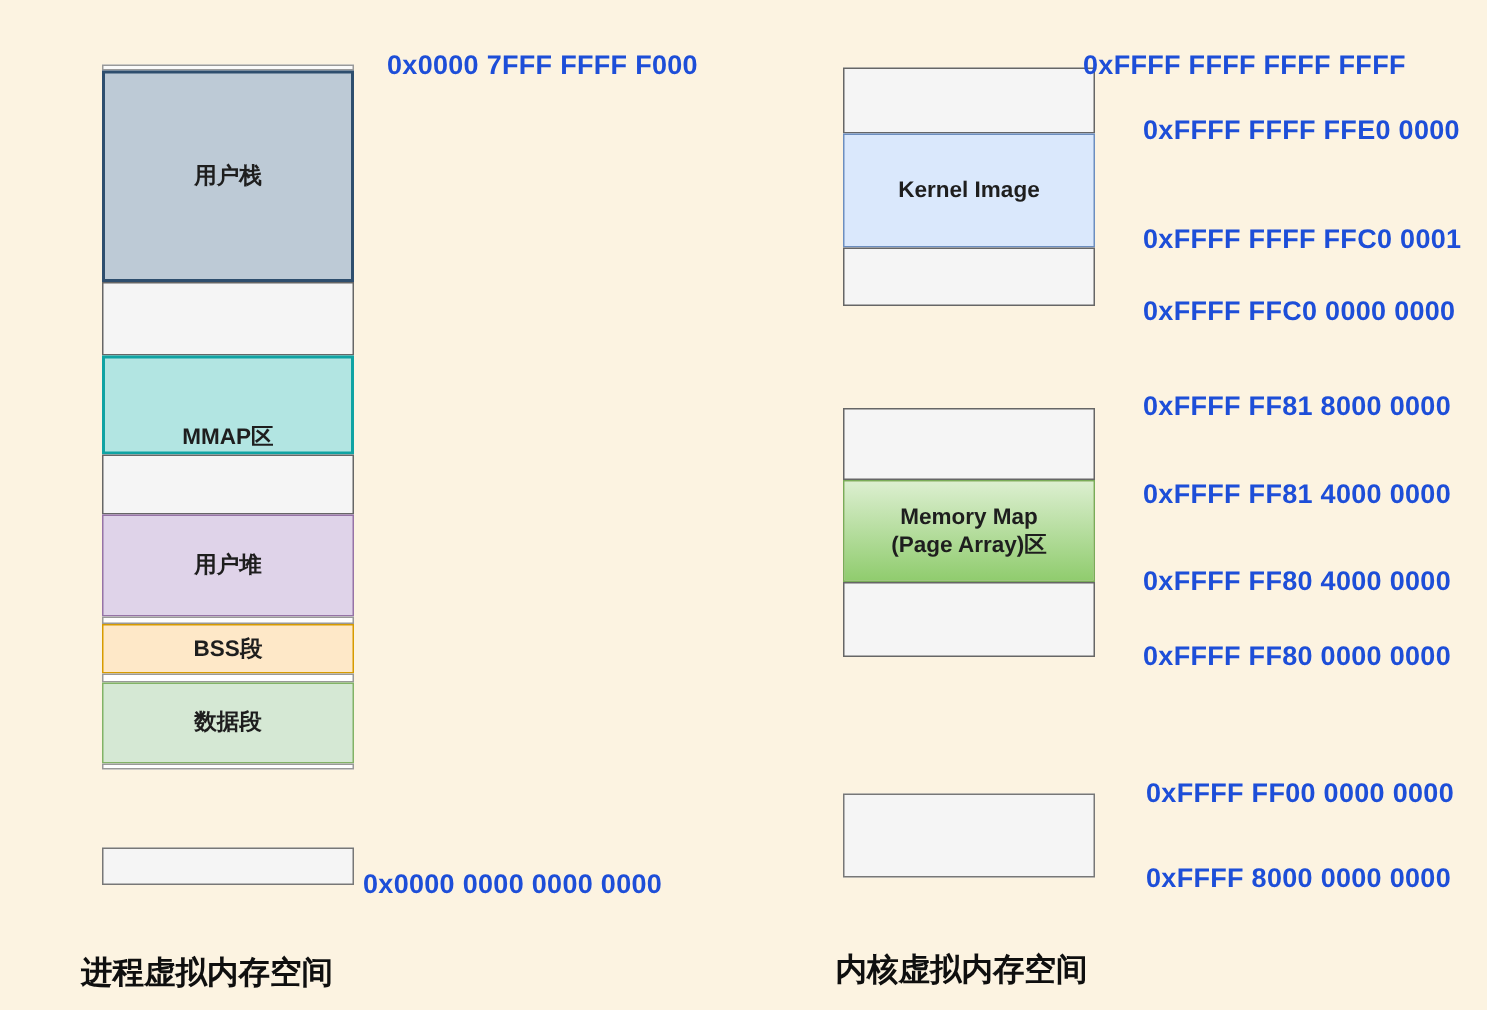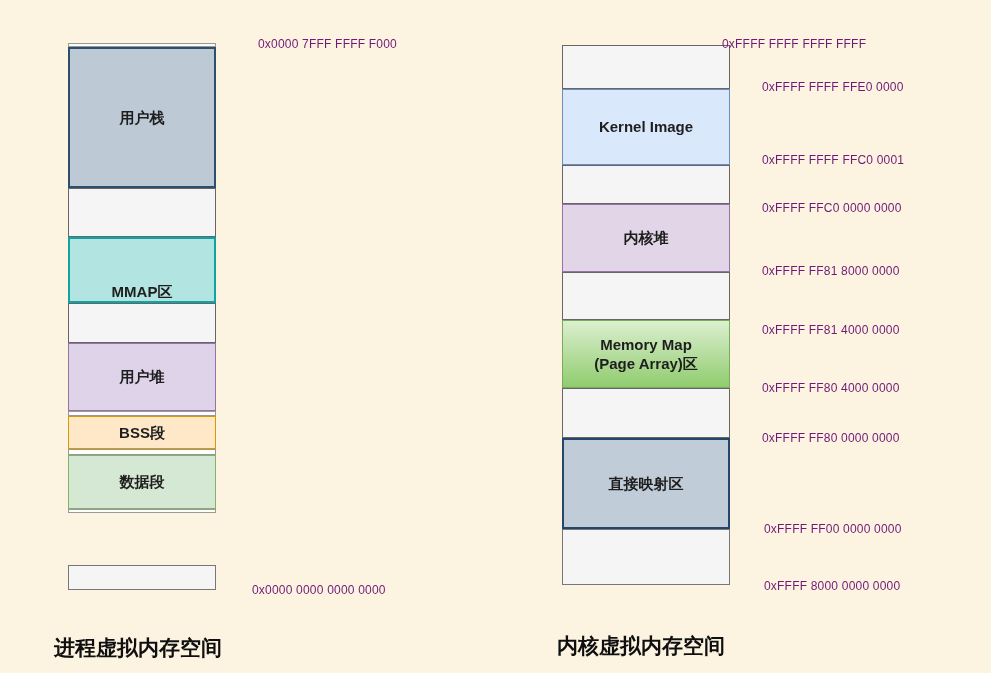--- a/index.html
+++ b/index.html
@@ -27,73 +27,71 @@
     text-align: center;
     font-weight: bold;
     font-size: 15px;
     line-height: 1.3;
     color: #1e1e1e;
     white-space: pre-line;
   }
   .addr {
     position: absolute;
     transform: translateY(-50%);
-    font-weight: normal;
-    font-size: 12px;
+    font-weight: bold;
+    font-size: 18px;
     letter-spacing: 0.2px;
-    color: #701a75;
+    color: #1d4ed8;
     white-space: nowrap;
   }
   .title {
     position: absolute;
     margin: 0;
     transform: translateY(-50%);
     font-size: 21px;
     font-weight: bold;
     color: #0f0f0f;
     white-space: nowrap;
     text-align: right;
   }
 </style>
 </head>
 <body>
 
 <div class="canvas" style="background: rgb(252, 243, 225);">
 
-  <div class="column" id="process-column" style="left: 68px; width: 148px;">
+  <div class="column" id="process-column" style="left: 68px; width: 168px;">
       <div class="segment" style="top: 43px; height: 4px; background: rgb(250, 250, 250); border: 1px solid rgb(153, 153, 153);"></div>
       <div class="segment" style="top: 47px; height: 141px; background: rgb(189, 202, 214); border: 2px solid rgb(46, 78, 110);"><span>用户栈</span></div>
       <div class="segment" style="top: 188px; height: 49px; background: rgb(245, 245, 245); border: 1px solid rgb(102, 102, 102);"></div>
       <div class="segment" style="top: 237px; height: 66px; background: rgb(178, 229, 226); border: 2px solid rgb(15, 163, 163); align-items: flex-end;"><span>MMAP区</span></div>
       <div class="segment" style="top: 303px; height: 40px; background: rgb(245, 245, 245); border: 1px solid rgb(102, 102, 102);"></div>
       <div class="segment" style="top: 343px; height: 68px; background: rgb(223, 211, 233); border: 1.5px solid rgb(150, 115, 166);"><span>用户堆</span></div>
       <div class="segment" style="top: 411px; height: 5px; background: rgb(255, 255, 255); border: 1px solid rgb(153, 153, 153);"></div>
       <div class="segment" style="top: 416px; height: 33px; background: rgb(254, 232, 200); border: 1.5px solid rgb(215, 155, 0);"><span>BSS段</span></div>
       <div class="segment" style="top: 449px; height: 6px; background: rgb(255, 255, 255); border: 1px solid rgb(153, 153, 153);"></div>
       <div class="segment" style="top: 455px; height: 54px; background: rgb(213, 232, 212); border: 1.5px solid rgb(130, 179, 102);"><span>数据段</span></div>
       <div class="segment" style="top: 509px; height: 4px; background: rgb(255, 255, 255); border: 1px solid rgb(153, 153, 153);"></div>
       <div class="segment" style="top: 565px; height: 25px; background: rgb(245, 245, 245); border: 1px solid rgb(119, 119, 119);"></div>
     </div>
 
   <div class="column" id="kernel-column" style="left: 562px; width: 168px;">
       <div class="segment" style="top: 45px; height: 44px; background: rgb(245, 245, 245); border: 1px solid rgb(102, 102, 102);"></div>
       <div class="segment" style="top: 89px; height: 76px; background: rgb(218, 232, 252); border: 1.5px solid rgb(108, 142, 191);"><span>Kernel Image</span></div>
       <div class="segment" style="top: 165px; height: 39px; background: rgb(245, 245, 245); border: 1px solid rgb(102, 102, 102);"></div>
-      <div class="segment" style="top: 204px; height: 68px; background: rgb(225, 213, 231); border: 1.5px solid rgb(150, 115, 166);"><span>内核堆</span></div>
       <div class="segment" style="top: 272px; height: 48px; background: rgb(245, 245, 245); border: 1px solid rgb(102, 102, 102);"></div>
       <div class="segment" style="top: 320px; height: 68px; background: linear-gradient(rgb(220, 239, 208), rgb(144, 204, 110)); border: 1.5px solid rgb(121, 172, 88);"><span>Memory Map
 (Page Array)区</span></div>
       <div class="segment" style="top: 388px; height: 50px; background: rgb(245, 245, 245); border: 1px solid rgb(102, 102, 102);"></div>
-      <div class="segment" style="top: 438px; height: 91px; background: rgb(192, 205, 216); border: 2px solid rgb(36, 70, 107);"><span>直接映射区</span></div>
       <div class="segment" style="top: 529px; height: 56px; background: rgb(245, 245, 245); border: 1px solid rgb(119, 119, 119);"></div>
     </div>
 
   <div id="process-addresses">
       <div class="addr" style="left: 258px; top: 44px;">0x0000 7FFF FFFF F000</div>
-      <div class="addr" style="left: 252px; top: 590px;">0x0000 0000 0000 0000</div>
+      <div class="addr" style="left: 242px; top: 590px;">0x0000 0000 0000 0000</div>
     </div>
   <div id="kernel-addresses">
       <div class="addr" style="left: 722px; top: 44px;">0xFFFF FFFF FFFF FFFF</div>
       <div class="addr" style="left: 762px; top: 87px;">0xFFFF FFFF FFE0 0000</div>
       <div class="addr" style="left: 762px; top: 160px;">0xFFFF FFFF FFC0 0001</div>
       <div class="addr" style="left: 762px; top: 208px;">0xFFFF FFC0 0000 0000</div>
       <div class="addr" style="left: 762px; top: 271px;">0xFFFF FF81 8000 0000</div>
       <div class="addr" style="left: 762px; top: 330px;">0xFFFF FF81 4000 0000</div>
       <div class="addr" style="left: 762px; top: 388px;">0xFFFF FF80 4000 0000</div>
       <div class="addr" style="left: 762px; top: 438px;">0xFFFF FF80 0000 0000</div>

